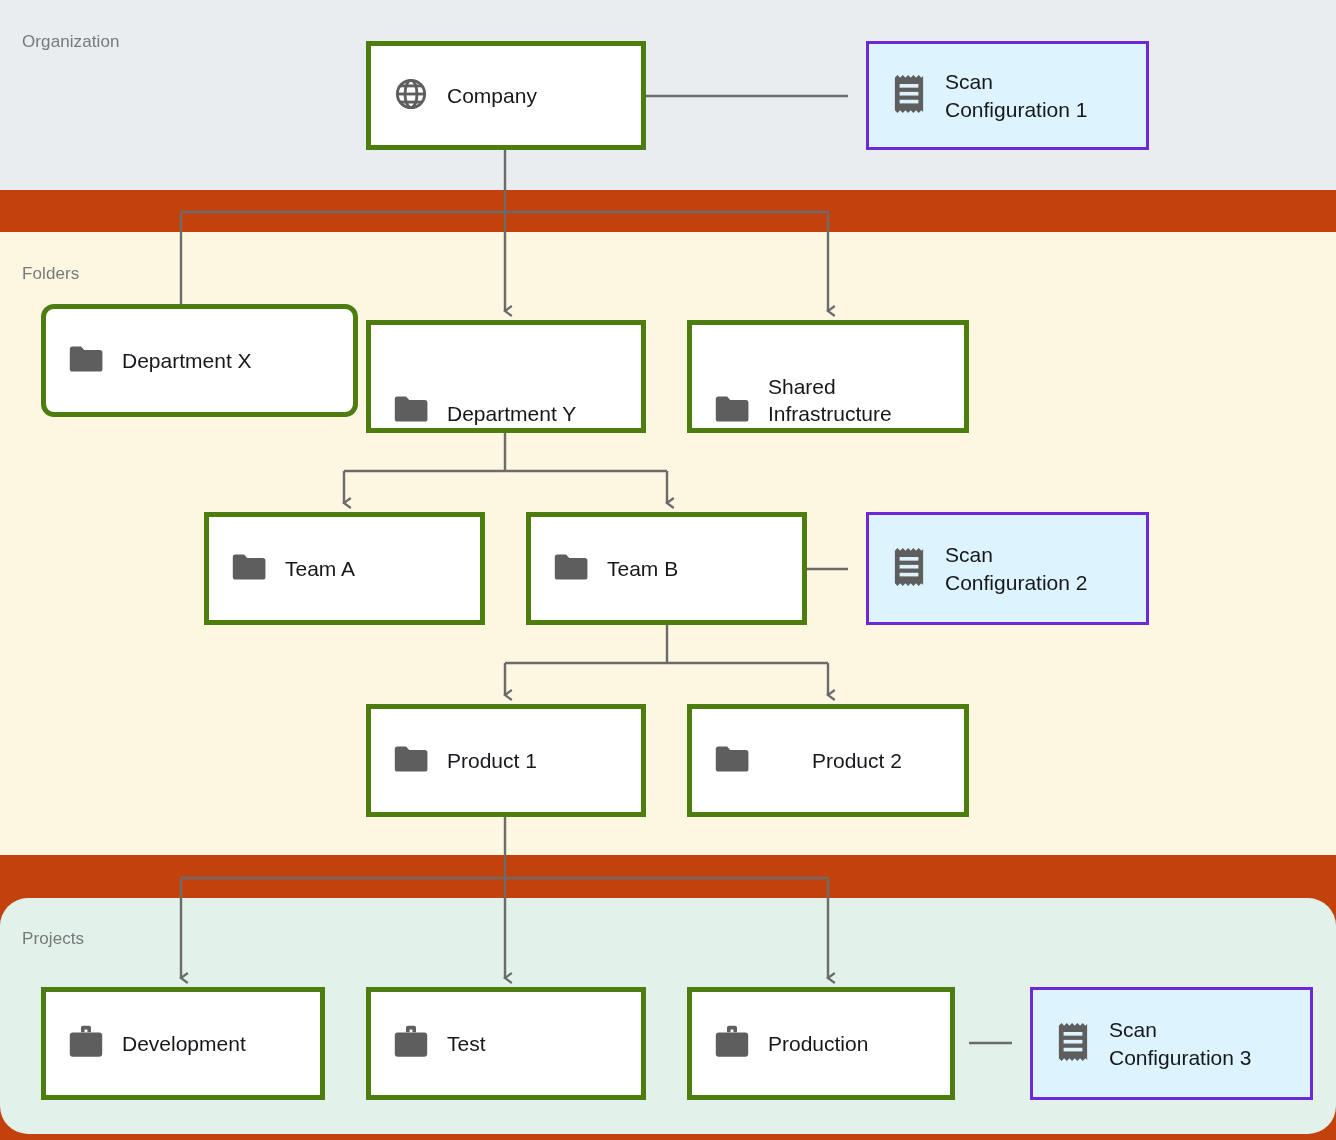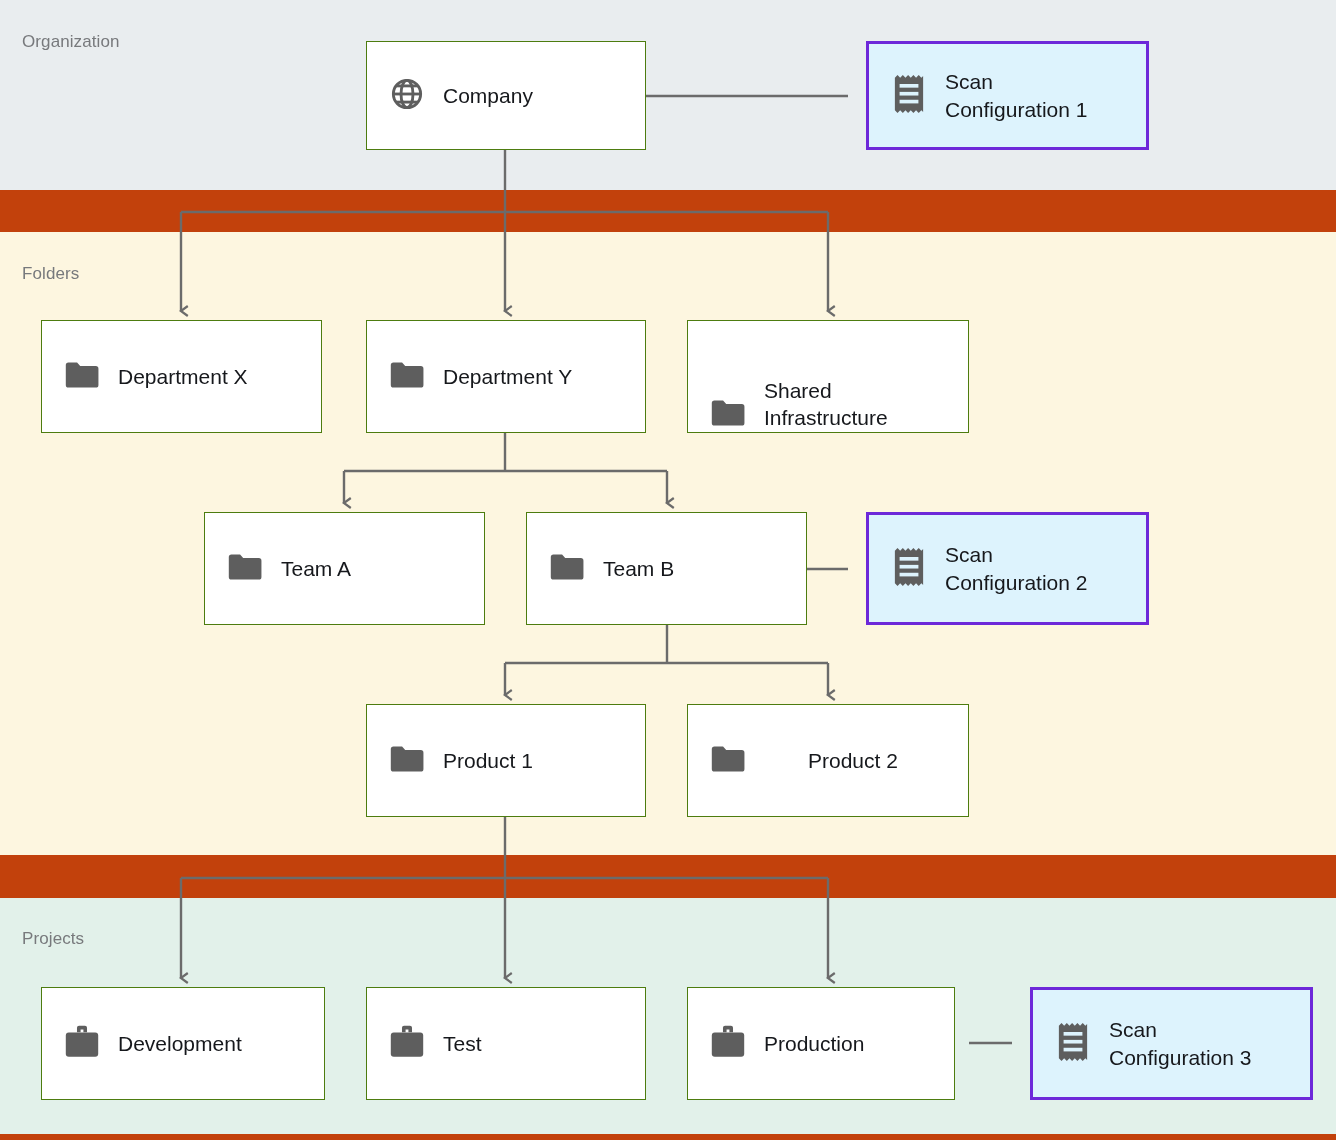--- a/index.html
+++ b/index.html
@@ -17,21 +17,21 @@
   }
 
   
   .band {
     position: absolute;
     left: 0;
     width: 1336px;
   }
   .band-organization { top: 0px;   height: 190px; background: #e9edef; }
   .band-folders      { top: 232px; height: 623px; background: #fdf6e0; }
-  .band-projects     { top: 898px; height: 236px; background: #e2f1ea; }
+  .band-projects     { top: 898px; height: 236px; background: #e2f1ea; border-radius: 28px; }
 
   .band-label {
     position: absolute;
     font-size: 17px;
     color: #77797c;
     letter-spacing: 0.1px;
     white-space: nowrap;
   }
   .lbl-org      { left: 22px; top: 32px; }
   .lbl-folders  { left: 22px; top: 32px; }
@@ -42,21 +42,21 @@
     position: absolute;
     left: 0; top: 0;
     width: 1336px; height: 1140px;
     pointer-events: none;
   }
 
   
   .node {
     position: absolute;
     box-sizing: border-box;
-    border: 1px solid #4d7c0f;
+    border: 5px solid #4d7c0f;
     background: #ffffff;
     display: flex;
     align-items: center;
     padding-left: 22px;
   }
   .node.scan {
     background: #ddf3fd;
     border: 3px solid #6d28d9;
     margin-left: 18px;
   }
@@ -149,30 +149,30 @@
         <path d="M3,3.2 L5.25,0.9 L7.5,3.2 L9.75,0.9 L12,3.2 L14.25,0.9 L16.5,3.2 L18.75,0.9 L21,3.2 L23.25,0.9 L25.5,3.2 L27,1.8 L27,32.2 L25.5,30.8 L23.25,33.1 L21,30.8 L18.75,33.1 L16.5,30.8 L14.25,33.1 L12,30.8 L9.75,33.1 L7.5,30.8 L5.25,33.1 L3,30.8 L3,1.8 Z" fill="#5e5e5e"></path>
         <rect x="7" y="8.5" width="16" height="3.1" fill="#ddf3fd"></rect>
         <rect x="7" y="15.2" width="16" height="3.1" fill="#ddf3fd"></rect>
         <rect x="7" y="21.9" width="16" height="3.1" fill="#ddf3fd"></rect>
       </svg>
     </span>
     <span class="label">Scan
 Configuration 1</span>
   </div>
 
-  <div class="node" style="left:41px; top:320px; width:281px; height:113px;">
+  <div class="node" style="left:41px; top:304px; width:317px; height:113px;border-radius:13px;">
     <span class="icon">
       <svg width="36" height="30" viewBox="0 0 30 25">
         <path d="M1.5,4.2 a2.2,2.2 0 0 1 2.2,-2.2 h7.2 l2.6,3.0 h13.0 a2.2,2.2 0 0 1 2.2,2.2 v13.6 a2.2,2.2 0 0 1 -2.2,2.2 h-22.8 a2.2,2.2 0 0 1 -2.2,-2.2 Z" fill="#5e5e5e"></path>
       </svg>
     </span>
     <span class="label">Department X</span>
   </div>
 
-  <div class="node" style="left:366px; top:320px; width:280px; height:113px;">
+  <div class="node" style="left:366px; top:320px; width:280px; height:113px;align-items:flex-end;">
     <span class="icon">
       <svg width="36" height="30" viewBox="0 0 30 25">
         <path d="M1.5,4.2 a2.2,2.2 0 0 1 2.2,-2.2 h7.2 l2.6,3.0 h13.0 a2.2,2.2 0 0 1 2.2,2.2 v13.6 a2.2,2.2 0 0 1 -2.2,2.2 h-22.8 a2.2,2.2 0 0 1 -2.2,-2.2 Z" fill="#5e5e5e"></path>
       </svg>
     </span>
     <span class="label">Department Y</span>
   </div>
 
   <div class="node" style="left:687px; top:320px; width:282px; height:113px;align-items:flex-end;">
     <span class="icon">

